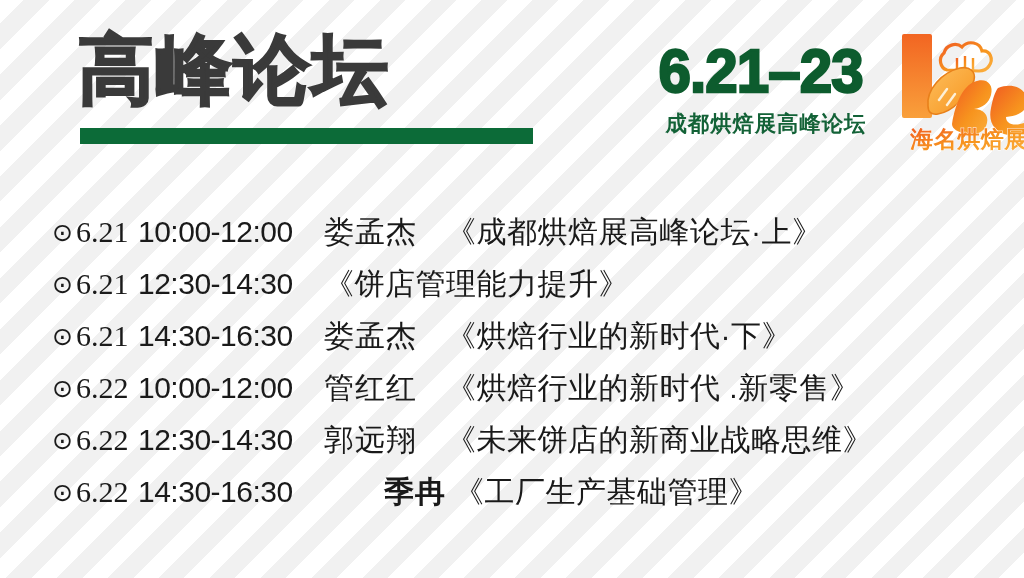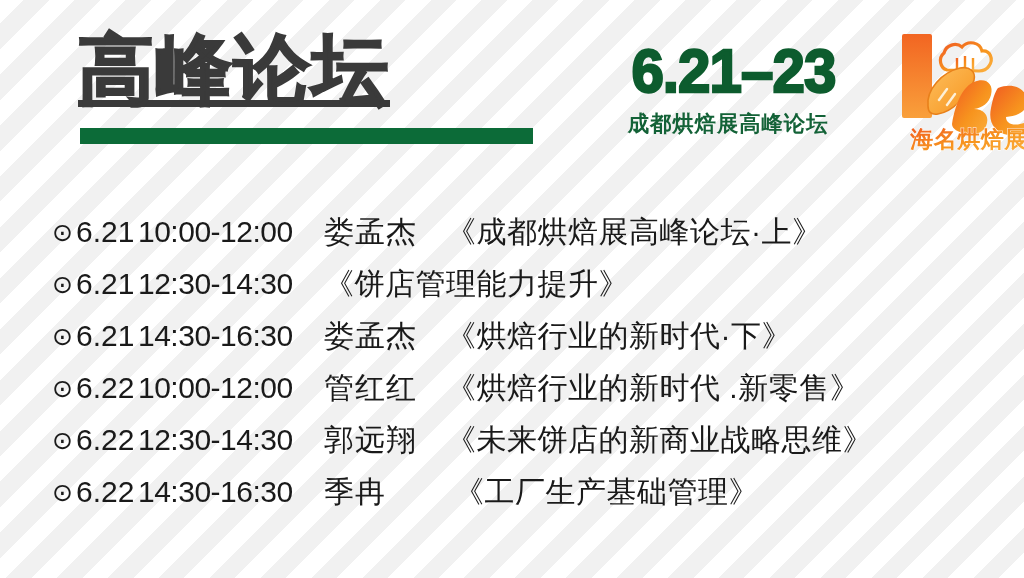--- a/index.html
+++ b/index.html
@@ -41,40 +41,39 @@
   .headline {
     position: absolute;
     left: 78px;
     top: 22px;
     font-size: 76px;
     line-height: 96px;
     font-weight: 700;
     letter-spacing: 2px;
     color: #3a3a3a;
     white-space: nowrap;
-    text-decoration: underline;
     -webkit-text-stroke: 2.2px #3a3a3a;
   }
 
   .headline-rule {
     position: absolute;
     left: 80px;
     top: 128px;
     width: 453px;
     height: 16px;
     background-color: #0c6b38;
   }
 
   
   .date-block {
     position: absolute;
     left: 624px;
     top: 38px;
     width: 246px;
-    text-align: left;
+    text-align: right;
   }
   .date-range {
     font-size: 62px;
     line-height: 66px;
     font-weight: 700;
     color: #0d5c2e;
     letter-spacing: -1px;
     white-space: nowrap;
     -webkit-text-stroke: 2.4px #0d5c2e;
     transform: scaleX(0.94);
@@ -121,34 +120,36 @@
     width: 24px;
     margin-left: 52px;
     font-size: 25px;
     line-height: 1;
     color: #1a1a1a;
     text-align: left;
   }
   .row-date {
     display: inline-block;
     width: 62px;
+    font-family: Liberation Serif, serif;
   }
   .row-time {
     display: inline-block;
     width: 186px;
     letter-spacing: -0.5px;
   }
   .row-speaker {
     display: inline-block;
     width: 122px;
     letter-spacing: 1px;
   }
   .row-speaker.short {
-    text-align: left;
+    text-align: right;
     padding-right: 8px;
+    font-weight: bold;
   }
   .row-title {
     display: inline-block;
     letter-spacing: 0.5px;
   }
 </style>
 </head>
 <body>
 
 <div id="poster">

